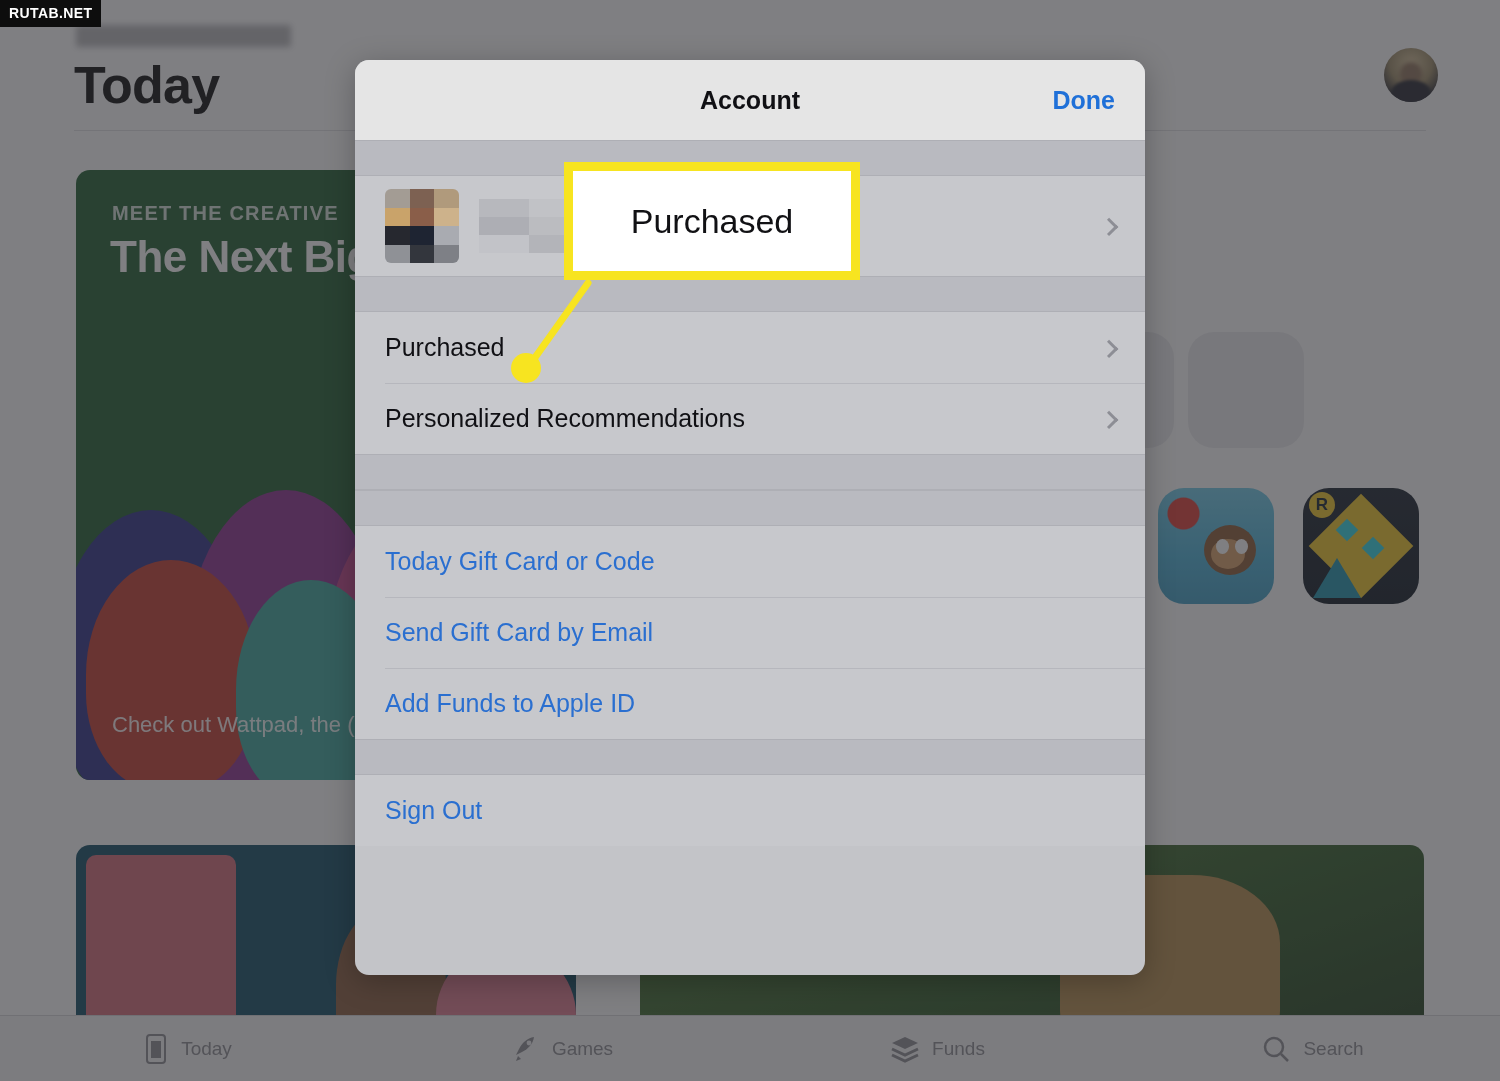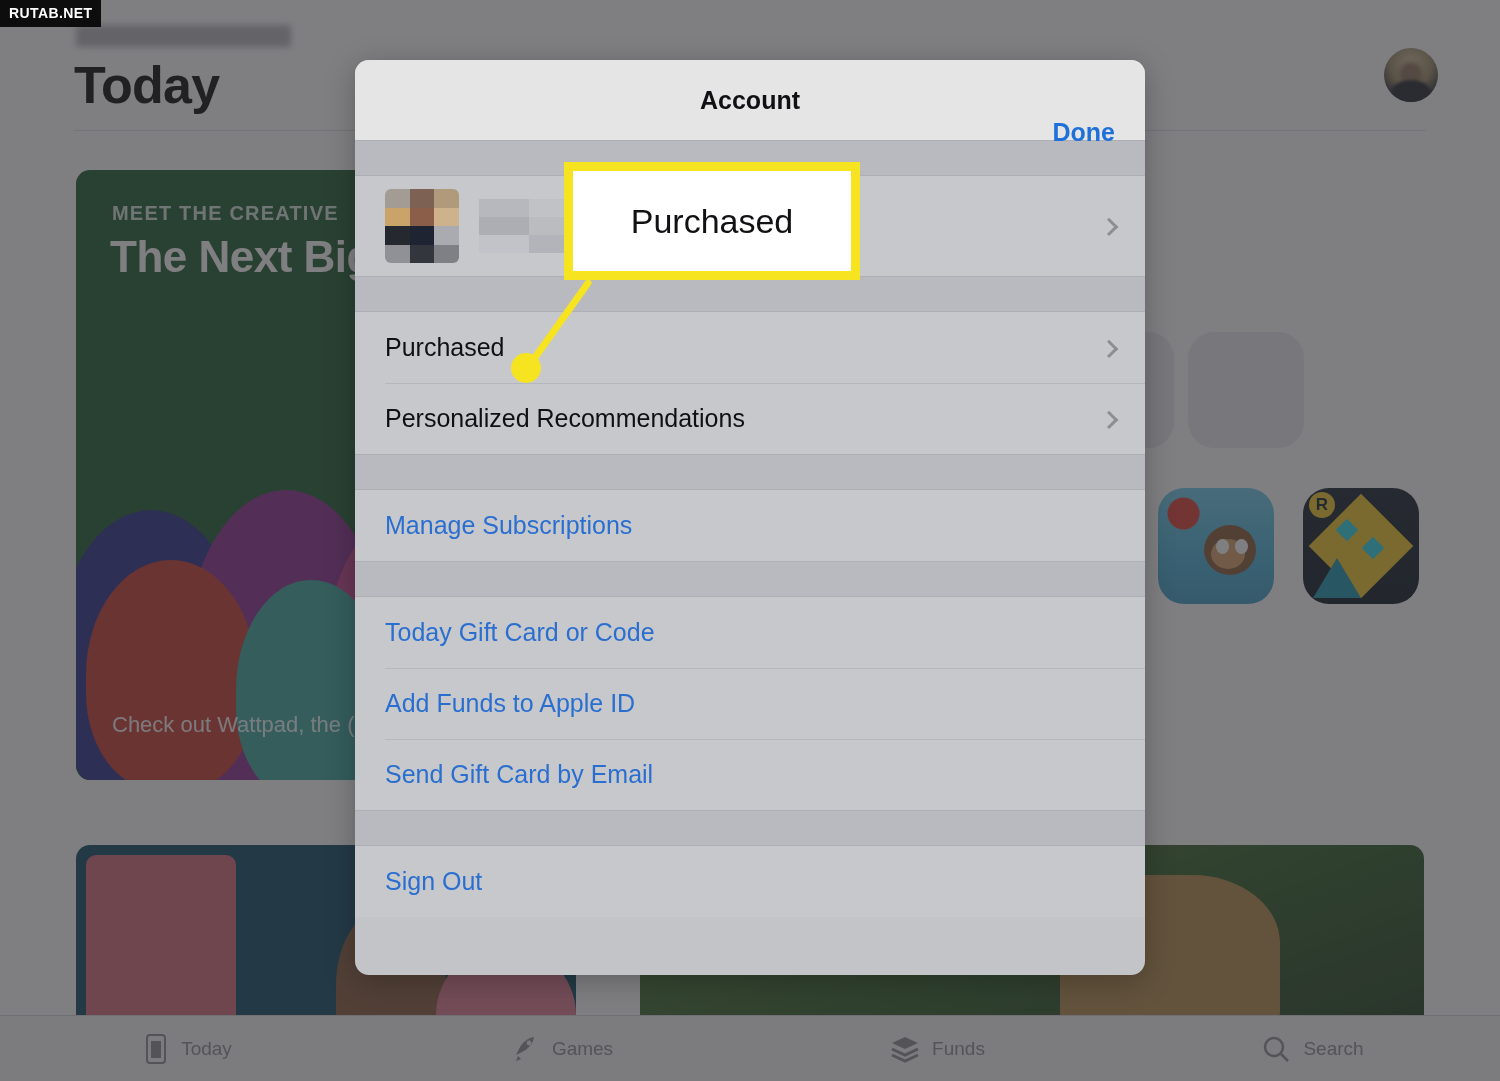--- a/index.html
+++ b/index.html
@@ -298,21 +298,20 @@
     font-weight: bold;
     color: #101014;
   }
   .sheet-done {
     position: absolute;
     right: 30px; top: 26px;
     font-size: 25px;
     font-weight: bold;
     color: #1f70d8;
     cursor: pointer;
-    margin-top: 32px;
   }
 
   .gap {
     height: 36px;
     background: #b9bac0;
     border-top: 1px solid #aeafb5;
     border-bottom: 1px solid #aeafb5;
   }
 
   .group { background: #c7c8cc; }
@@ -578,37 +577,32 @@
         <span class="chev"></span>
       </div>
       <div class="row">
         <span class="row-label">Personalized Recommendations</span>
         <span class="chev"></span>
       </div>
     </div>
 
     <div class="gap"></div>
 
-    <div class="group">
-      <div class="row">
-        <span class="row-label link">Manage Subscriptions</span>
-      </div>
-    </div>
 
     <div class="gap"></div>
 
     <div class="group">
       <div class="row">
         <span class="row-label link">Today Gift Card or Code</span>
       </div>
       <div class="row">
+        <span class="row-label link">Send Gift Card by Email</span>
+      </div>
+      <div class="row">
         <span class="row-label link">Add Funds to Apple ID</span>
-      </div>
-      <div class="row">
-        <span class="row-label link">Send Gift Card by Email</span>
       </div>
     </div>
 
     <div class="gap"></div>
 
     <div class="group">
       <div class="row">
         <span class="row-label link">Sign Out</span>
       </div>
     </div>

